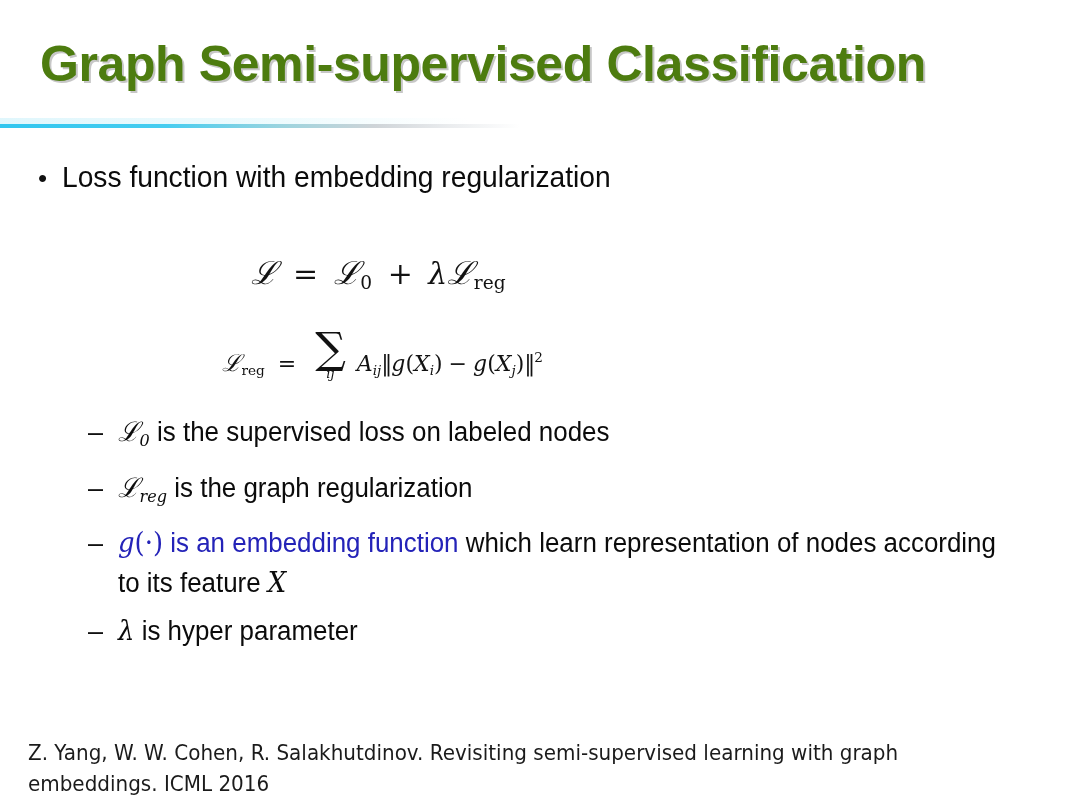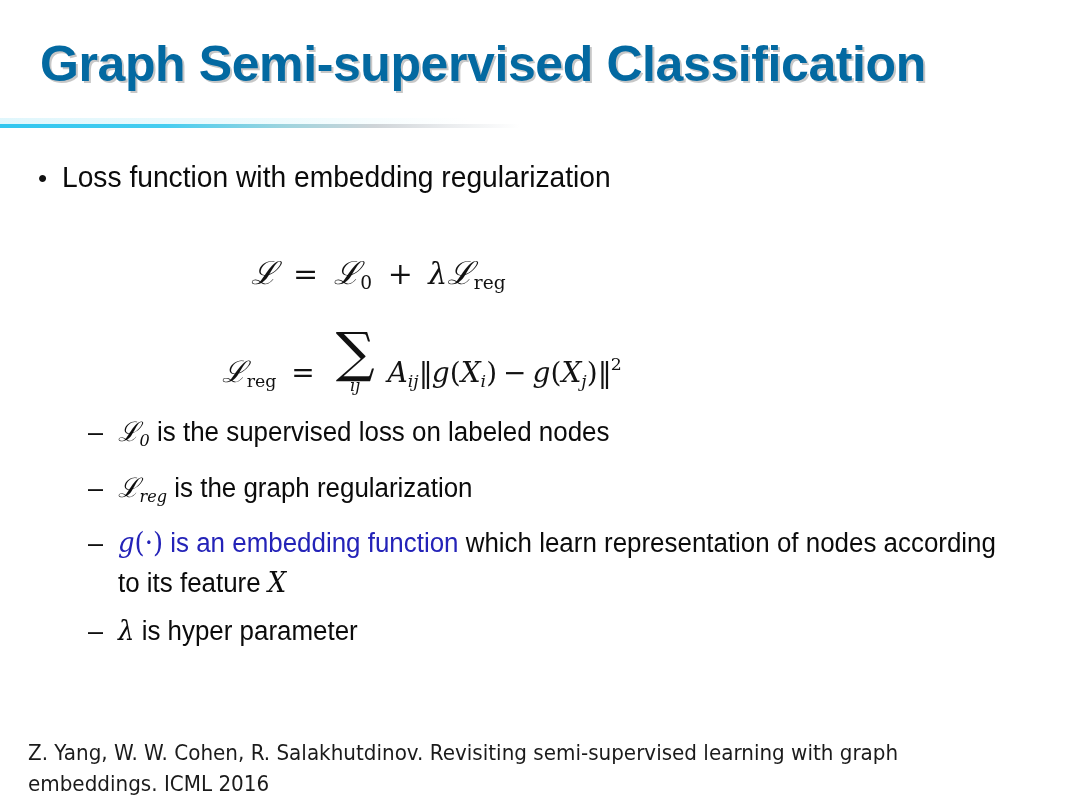--- a/index.html
+++ b/index.html
@@ -20,21 +20,21 @@
   .slide-title {
     position: absolute;
     left: 40px;
     top: 36px;
     width: 1000px;
     font-family: "Liberation Sans", sans-serif;
     font-weight: bold;
     font-size: 50px;
     line-height: 56px;
     letter-spacing: -0.4px;
-    color: #0369a1;
+    color: #4d7c0f;
     text-shadow: 2px 2px 0 rgba(130,130,130,0.45);
     white-space: nowrap;
   }
 
   
   .title-rule {
     position: absolute;
     left: 0px;
     top: 124px;
     width: 520px;
@@ -83,21 +83,21 @@
   }
 
   
   .eq {
     position: absolute;
     font-family: "DejaVu Serif", "Liberation Serif", serif;
     color: #121212;
     white-space: nowrap;
   }
   .eq1 { left: 218px; top: 250px; font-size: 30px; margin-left: 33px; }
-  .eq2 { left: 222px; top: 330px; font-size: 28px; }
+  .eq2 { left: 222px; top: 330px; font-size: 22px; }
 
   .cal {
     font-family: "DejaVu Serif", "Liberation Serif", serif;
     font-style: italic;
     font-size: 1.06em;
   }
   .sub {
     font-size: 0.62em;
     vertical-align: -0.28em;
     font-style: normal;

